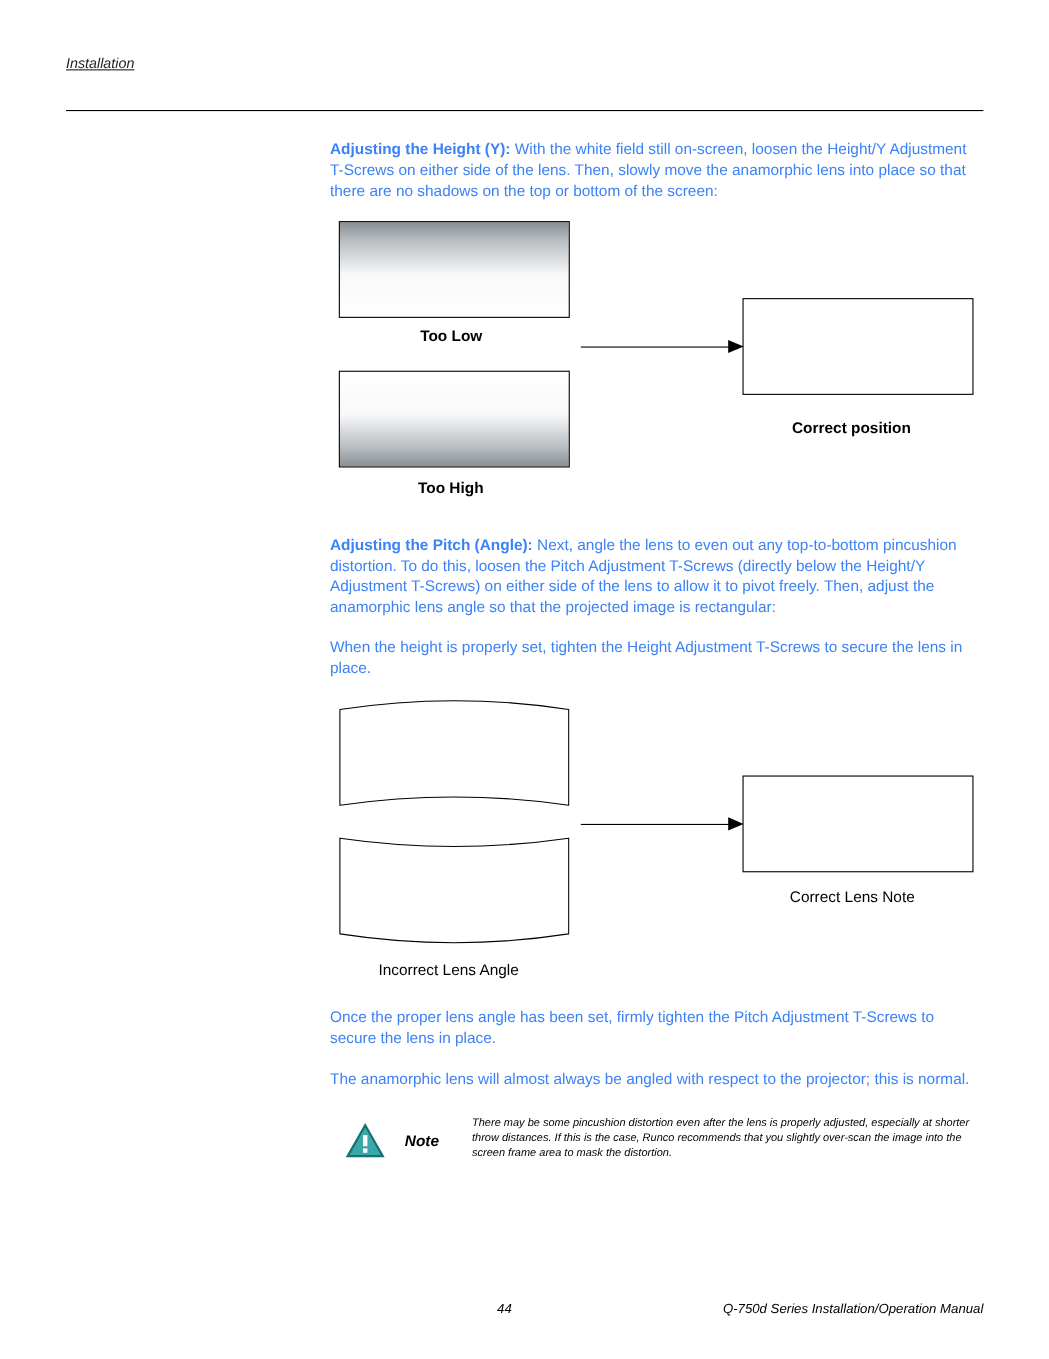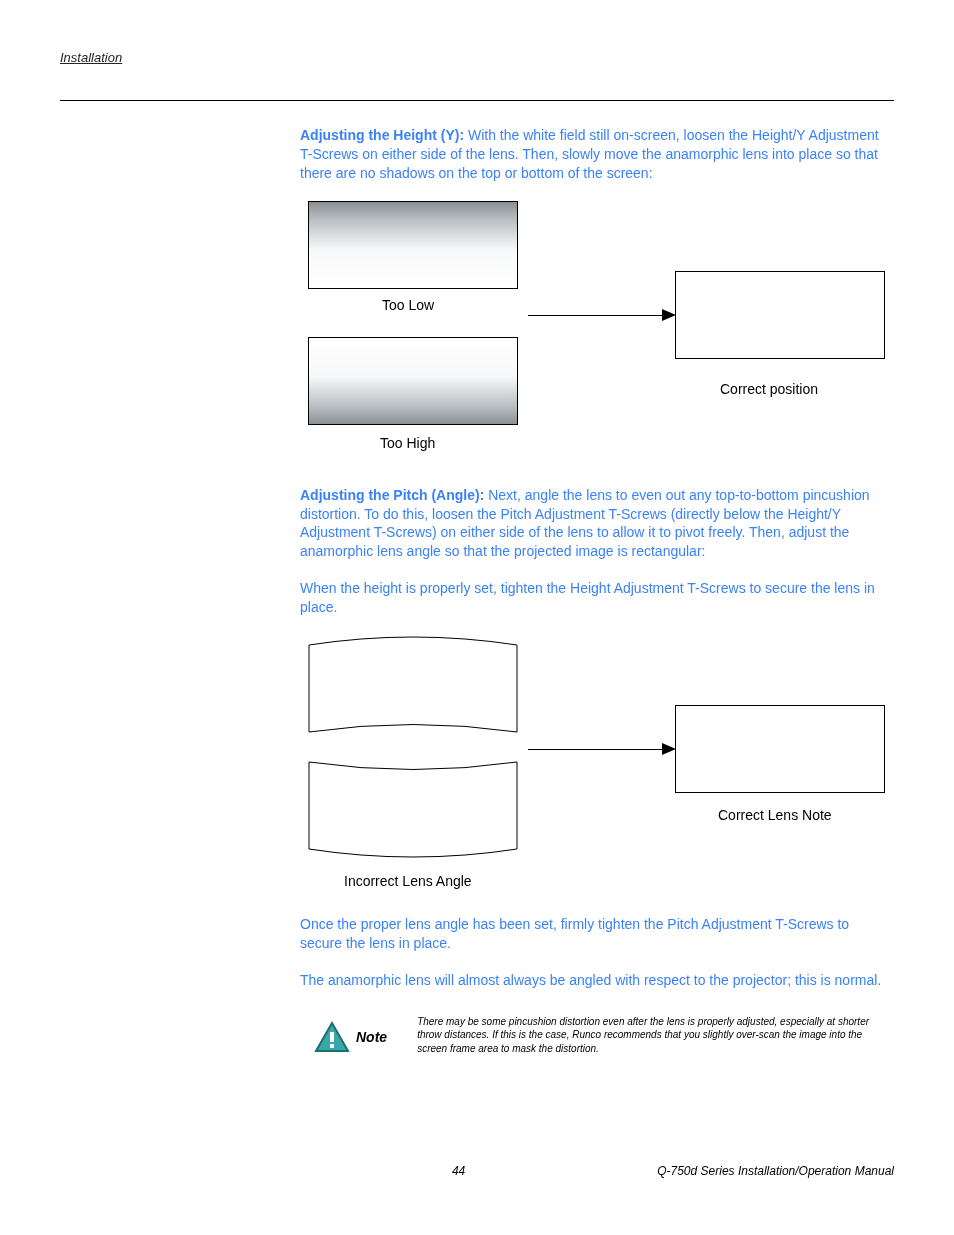--- a/index.html
+++ b/index.html
@@ -35,20 +35,21 @@
     margin-bottom: 18px;
     color: #3b82f6;
   }
   .bold { font-weight: bold; }
 
   
   .height-diagram {
     position: relative;
     height: 260px;
     margin-bottom: 25px;
+    font-weight: bold;
   }
   .img-box {
     position: absolute;
     width: 210px;
     height: 88px;
     border: 1px solid #000;
     background: #fff;
   }
   .grad-top {
     background: linear-gradient(to bottom, #8a8f94 0%, #b9bec2 20%, #f7f8f9 55%, #ffffff 100%);
@@ -90,40 +91,40 @@
   
   .note-row {
     display: flex;
     align-items: flex-start;
     gap: 30px;
     margin-top: 25px;
   }
   .note-icon-wrap {
     display: flex;
     align-items: center;
-    gap: 6px;
+    gap: 18px;
     flex-shrink: 0;
     margin-left: 14px;
     margin-top: 6px;
   }
   .note-label {
     font-style: italic;
     font-weight: bold;
     font-size: 14px;
   }
   .note-text {
     font-style: italic;
     font-size: 10px;
     line-height: 1.35;
   }
 
   
   .footer {
     position: absolute;
-    bottom: 57px;
+    bottom: 38px;
     left: 60px;
     right: 60px;
     display: flex;
     justify-content: space-between;
     align-items: flex-end;
     font-size: 12px;
   }
   .footer .page-num {
     font-style: italic;
     text-align: center;

